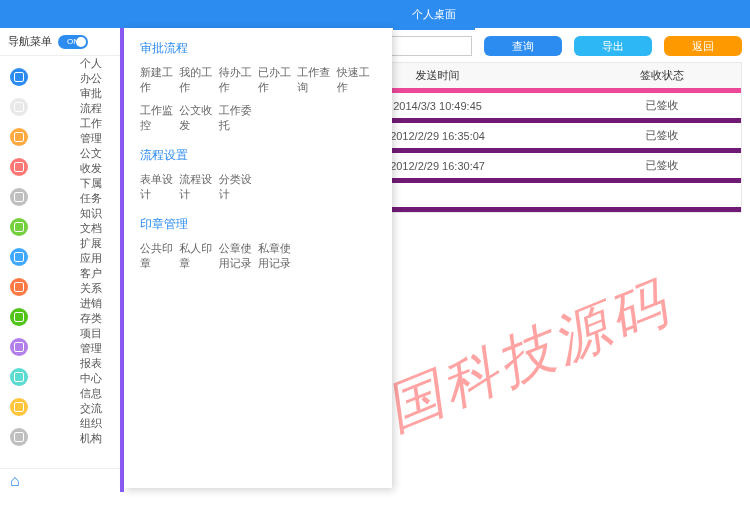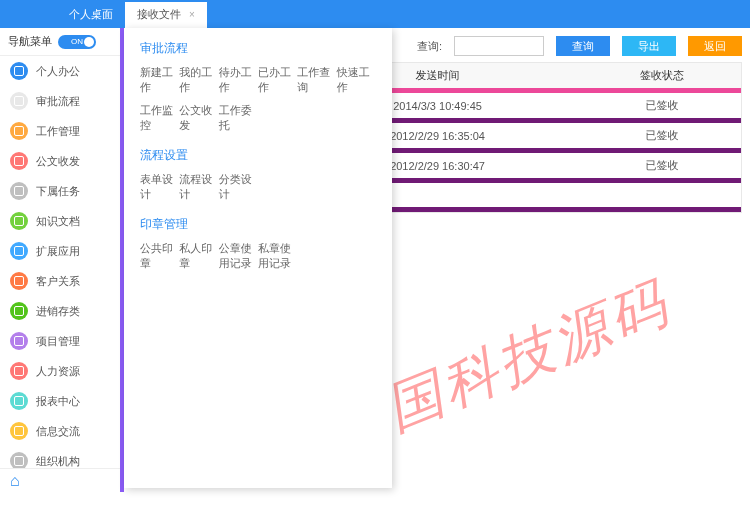--- a/index.html
+++ b/index.html
@@ -1,41 +1,41 @@
 <!DOCTYPE html>
 <html><head>
 <meta charset="utf-8">
 <style>
 * { margin: 0; padding: 0; box-sizing: border-box; font-family: "Microsoft YaHei", Arial, sans-serif; }
 body { width: 750px; height: 516px; background: #fff; font-size: 12px; color: #333; overflow: hidden; position: relative; }
 
-.top-bar { height: 28px; background: #2d8cf0; display: flex; align-items: center; padding-left: 57px; }
+.top-bar { height: 28px; background: #2d8cf0; display: flex; align-items: center; padding-left: 118px; flex-direction: column; }
 .tab { padding: 0 12px; height: 28px; line-height: 28px; color: #fff; font-size: 11px; cursor: pointer; }
 .tab.active { background: #fff; color: #555; border-top: 2px solid #2d8cf0; height: 28px; line-height: 24px; }
 .tab .x { margin-left: 5px; color: #aaa; font-size: 10px; }
 
 .body-wrap { display: flex; height: calc(100% - 52px); }
 
 .sidebar { width: 124px; border-right: 4px solid #8b5cf6; background: #fff; display: flex; flex-direction: column; }
 .nav-top { height: 28px; display: flex; align-items: center; padding: 0 8px; border-bottom: 1px solid #eee; font-size: 11px; color: #333; }
-.toggle { margin-left: 6px; width: 38px; height: 14px; background: #2d8cf0; border-radius: 7px; display: inline-flex; align-items: center; justify-content: center; color: #fff; font-size: 8px; position: relative; }
+.toggle { margin-left: 6px; width: 30px; height: 14px; background: #2d8cf0; border-radius: 7px; display: inline-flex; align-items: center; justify-content: center; color: #fff; font-size: 8px; position: relative; }
 .toggle::after { content:""; width:10px; height:10px; background:#fff; border-radius:50%; position:absolute; right:2px; }
 .nav-list { flex:1; overflow-y:auto; }
-.nav-item { display: flex; align-items: center; height: 30px; padding: 0 10px; font-size: 11px; color: #555; cursor: pointer; }
+.nav-item { display: flex; align-items: flex-end; height: 30px; padding: 0 10px; font-size: 11px; color: #555; cursor: pointer; gap: 44px; }
 .nav-item .icon { width: 18px; height: 18px; border-radius: 50%; margin-right: 8px; flex-shrink: 0; position: relative; }
 .nav-item .icon::before { content:""; position:absolute; inset:4px; border:1.5px solid #fff; border-radius:2px; }
 
 .footer { height: 24px; border-top: 1px solid #eee; display: flex; align-items: center; padding: 0 10px; }
 .home-icon { color: #2d8cf0; font-size: 16px; }
 
 .content { flex: 1; position: relative; padding: 8px; }
 .search-row { display: flex; justify-content: flex-end; align-items: center; gap: 12px; margin-bottom: 6px; }
 .search-row label { font-size: 11px; color: #555; }
 .search-row input { width: 90px; height: 20px; border: 1px solid #ccc; padding: 0 4px; font-size: 11px; }
-.btn { height: 20px; padding: 0 16px; border: none; color: #fff; font-size: 11px; cursor: pointer; border-radius: 0; }
+.btn { height: 20px; padding: 0 28px; border: none; color: #fff; font-size: 11px; cursor: pointer; border-radius: 6px; }
 .btn-blue { background: #2d8cf0; }
 .btn-cyan { background: #2db7f5; }
 .btn-orange { background: #ff9900; }
 
 .table-wrap { border: 1px solid #e8e8e8; }
 .table { width: 100%; border-collapse: collapse; font-size: 11px; }
 .table th { background: #f8f8f8; padding: 5px 8px; border-bottom: 5px solid #ec4899; font-weight: normal; color: #333; text-align: center; }
 .table td { padding: 5px 8px; border-bottom: 5px solid #701a75; text-align: center; color: #555; }
 .table th:first-child, .table td:first-child { width: 30px; }
 .pager-row td { color: #888; font-size: 10px; text-align: left; padding-left: 10px; }
@@ -98,24 +98,20 @@
           <span class="icon" style="background: rgb(255, 122, 69);"></span>
           <span>客户关系</span>
         </div>
         <div class="nav-item">
           <span class="icon" style="background: rgb(82, 196, 26);"></span>
           <span>进销存类</span>
         </div>
         <div class="nav-item">
           <span class="icon" style="background: rgb(179, 127, 235);"></span>
           <span>项目管理</span>
-        </div>
-        <div class="nav-item">
-          <span class="icon" style="background: rgb(255, 120, 117);"></span>
-          <span>人力资源</span>
         </div>
         <div class="nav-item">
           <span class="icon" style="background: rgb(92, 219, 211);"></span>
           <span>报表中心</span>
         </div>
         <div class="nav-item">
           <span class="icon" style="background: rgb(255, 197, 61);"></span>
           <span>信息交流</span>
         </div>
         <div class="nav-item">

